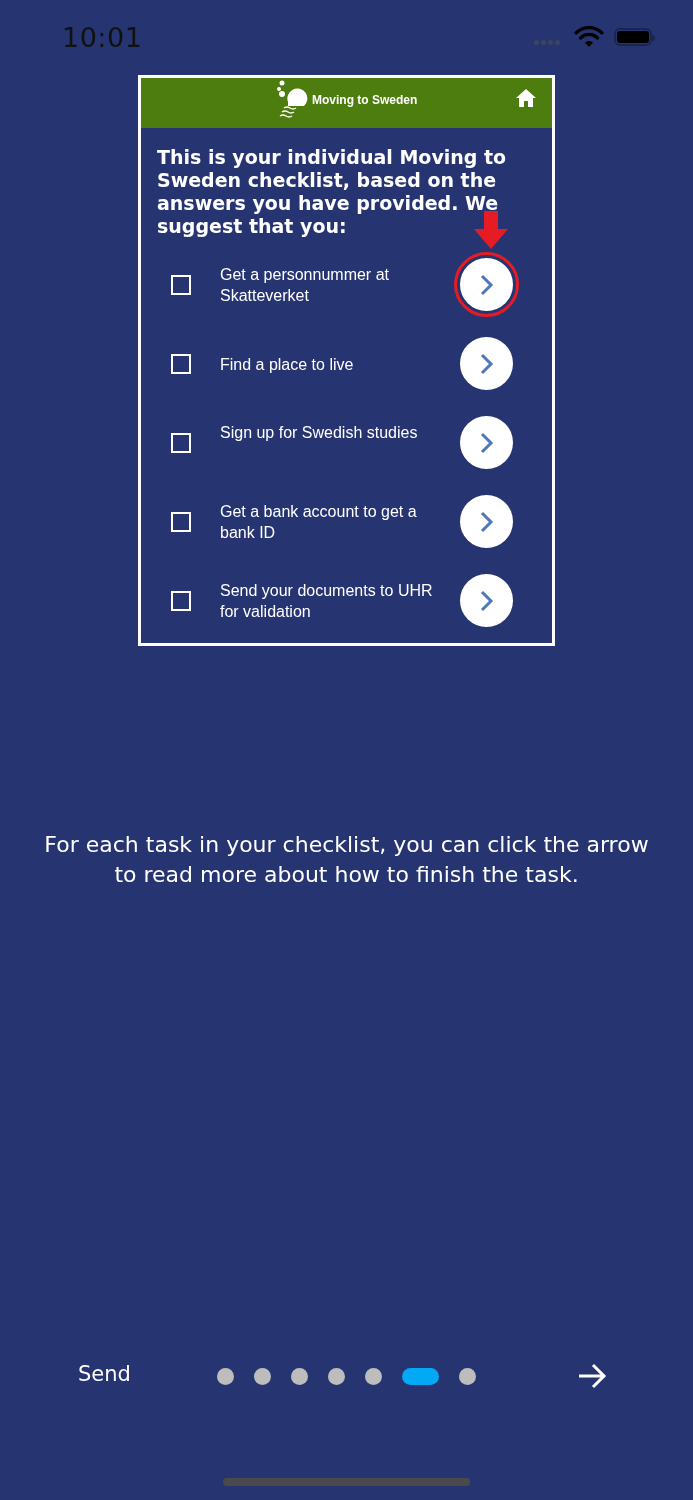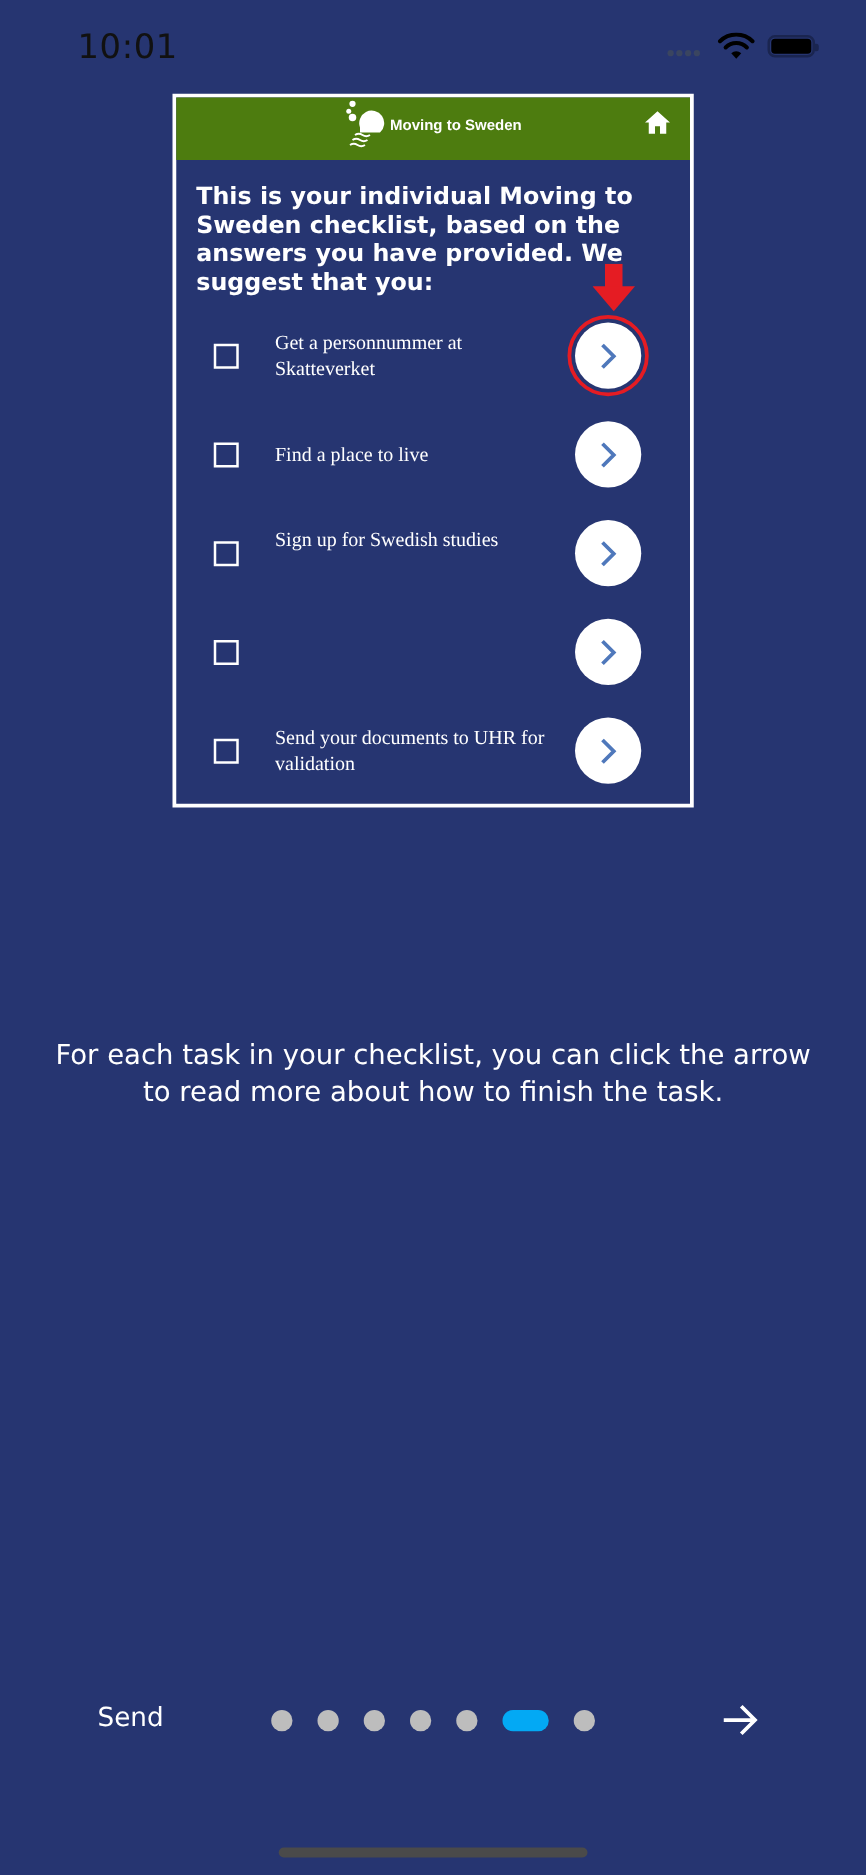--- a/index.html
+++ b/index.html
@@ -17,21 +17,21 @@
   .battery .nub { position:absolute; right:-5px; top:5px; width:3px; height:6px; background:#1a2550; border-radius:0 2px 2px 0; }
 
   .card { position:absolute; left:138px; top:75px; width:417px; height:571px; border:3px solid #fff; box-sizing:border-box; background:#263571; }
   .card-header { position:absolute; left:0; top:0; width:411px; height:50px; background:#4d7c0f; }
   .logo { position:absolute; left:133px; top:2px; display:flex; align-items:center; gap:4px; }
   .logo-text { font-size:12px; font-weight:bold; color:#fff; }
   .home { position:absolute; right:15px; top:10px; }
   .intro { position:absolute; left:16px; top:68px; width:380px; font-size:19px; line-height:23px; font-weight:bold; color:#fff; font-family:"DejaVu Sans", sans-serif; }
   .task { position:absolute; left:0; width:411px; height:70px; }
   .task .cb { position:absolute; left:30px; width:20px; height:20px; border:2px solid #fff; box-sizing:border-box; }
-  .task .label { position:absolute; left:79px; width:220px; font-size:16px; line-height:21px; color:#fff; font-family:Liberation Serif, serif; }
+  .task .label { position:absolute; left:79px; width:220px; font-size:16px; line-height:21px; color:#fff; font-family:Liberation Sans, sans-serif; }
   .task .go { position:absolute; left:319px; width:53px; height:53px; border-radius:50%; background:#fff; display:flex; align-items:center; justify-content:center; }
   .ring { position:absolute; left:313px; width:65px; height:65px; border:3px solid #e51c23; border-radius:50%; box-sizing:border-box; }
   .red-arrow { position:absolute; left:333px; top:133px; }
 
   .hint { position:absolute; left:30px; top:830px; width:633px; text-align:center; font-size:22px; line-height:30px; color:#fff; font-family:"DejaVu Sans", sans-serif; }
 
   .footer { position:absolute; left:0; top:1350px; width:693px; height:52px; }
   .skip { position:absolute; left:78px; top:12px; font-size:21px; color:#fff; font-family:"DejaVu Sans", sans-serif; }
   .dots { position:absolute; left:217px; top:18px; display:flex; align-items:center; gap:0; }
   .dot { width:17px; height:17px; border-radius:50%; background:#bdbdbd; margin-right:20px; }
@@ -111,20 +111,21 @@
     <div class="label" style="top:14px;">Sign up for Swedish studies</div>
     <div class="go" style="top:8px;">
       <svg width="16" height="24" viewBox="0 0 16 24">
           <path d="M3 3 L12 12 L3 21" stroke="#4f78bb" stroke-width="3" fill="none"></path>
         </svg>
     </div>
   </div>
 
   <div class="task" style="top:409px;">
     <div class="cb" style="top:25px;"></div>
+    <div class="label" style="top:14px;">Get a bank account to get a bank ID</div>
     <div class="go" style="top:8px;">
       <svg width="16" height="24" viewBox="0 0 16 24">
           <path d="M3 3 L12 12 L3 21" stroke="#4f78bb" stroke-width="3" fill="none"></path>
         </svg>
     </div>
   </div>
 
   <div class="task" style="top:488px;">
     <div class="cb" style="top:25px;"></div>
     <div class="label" style="top:14px;">Send your documents to UHR for validation</div>

